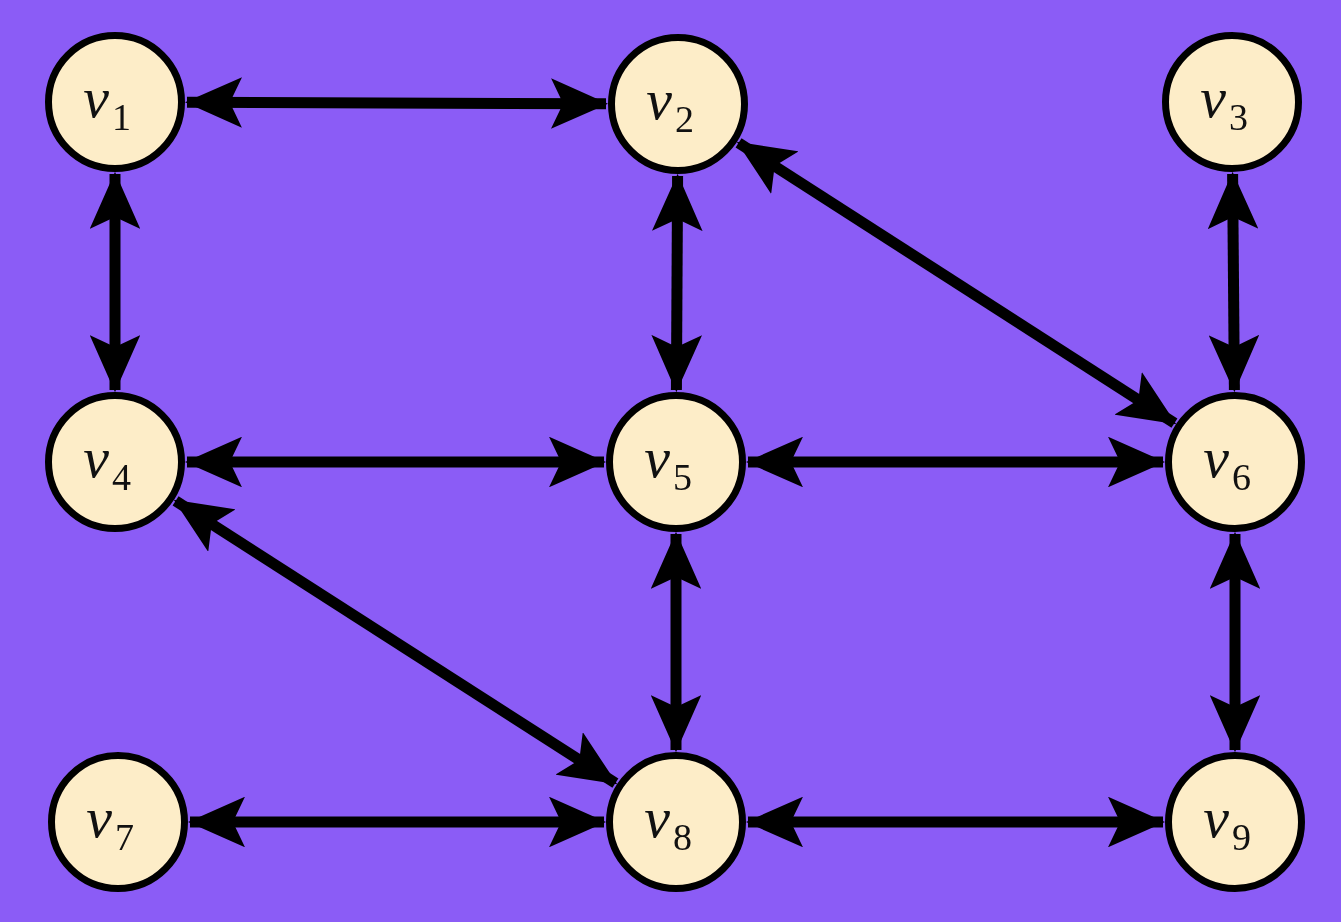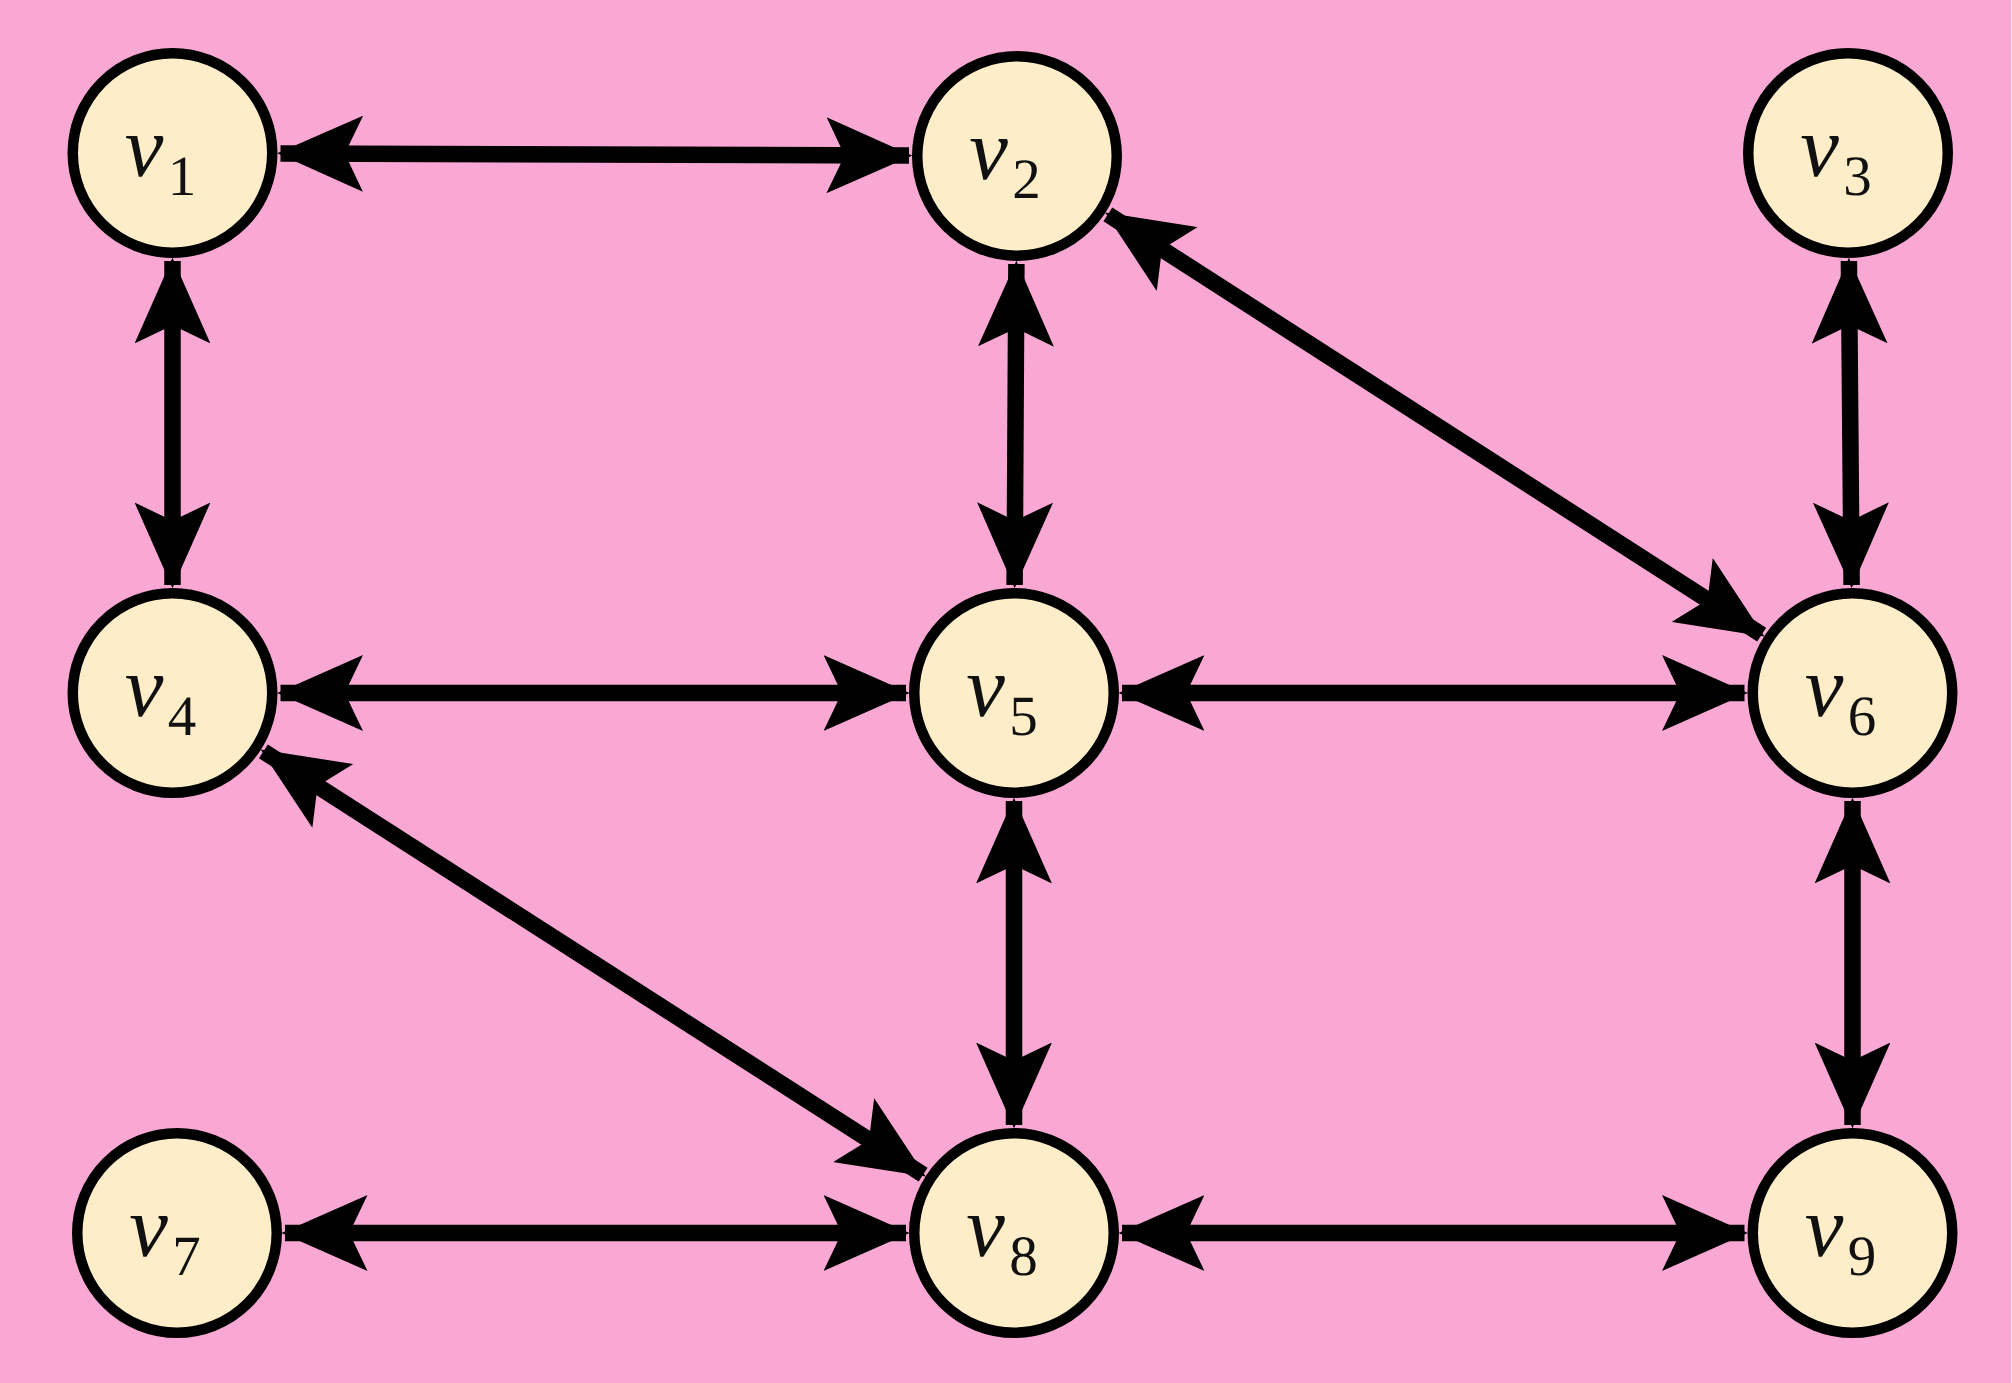--- a/index.html
+++ b/index.html
@@ -8,21 +8,21 @@
     padding: 0;
     background: #ffffff;
   }
   body {
     font-family: "Liberation Serif", serif;
   }
   #graph-canvas {
     position: relative;
     width: 1341px;
     height: 922px;
-    background: #f9a8d4;
+    background: #8b5cf6;
     overflow: hidden;
   }
   #graph-svg {
     position: absolute;
     top: 0;
     left: 0;
     width: 1341px;
     height: 922px;
     display: block;
   }

